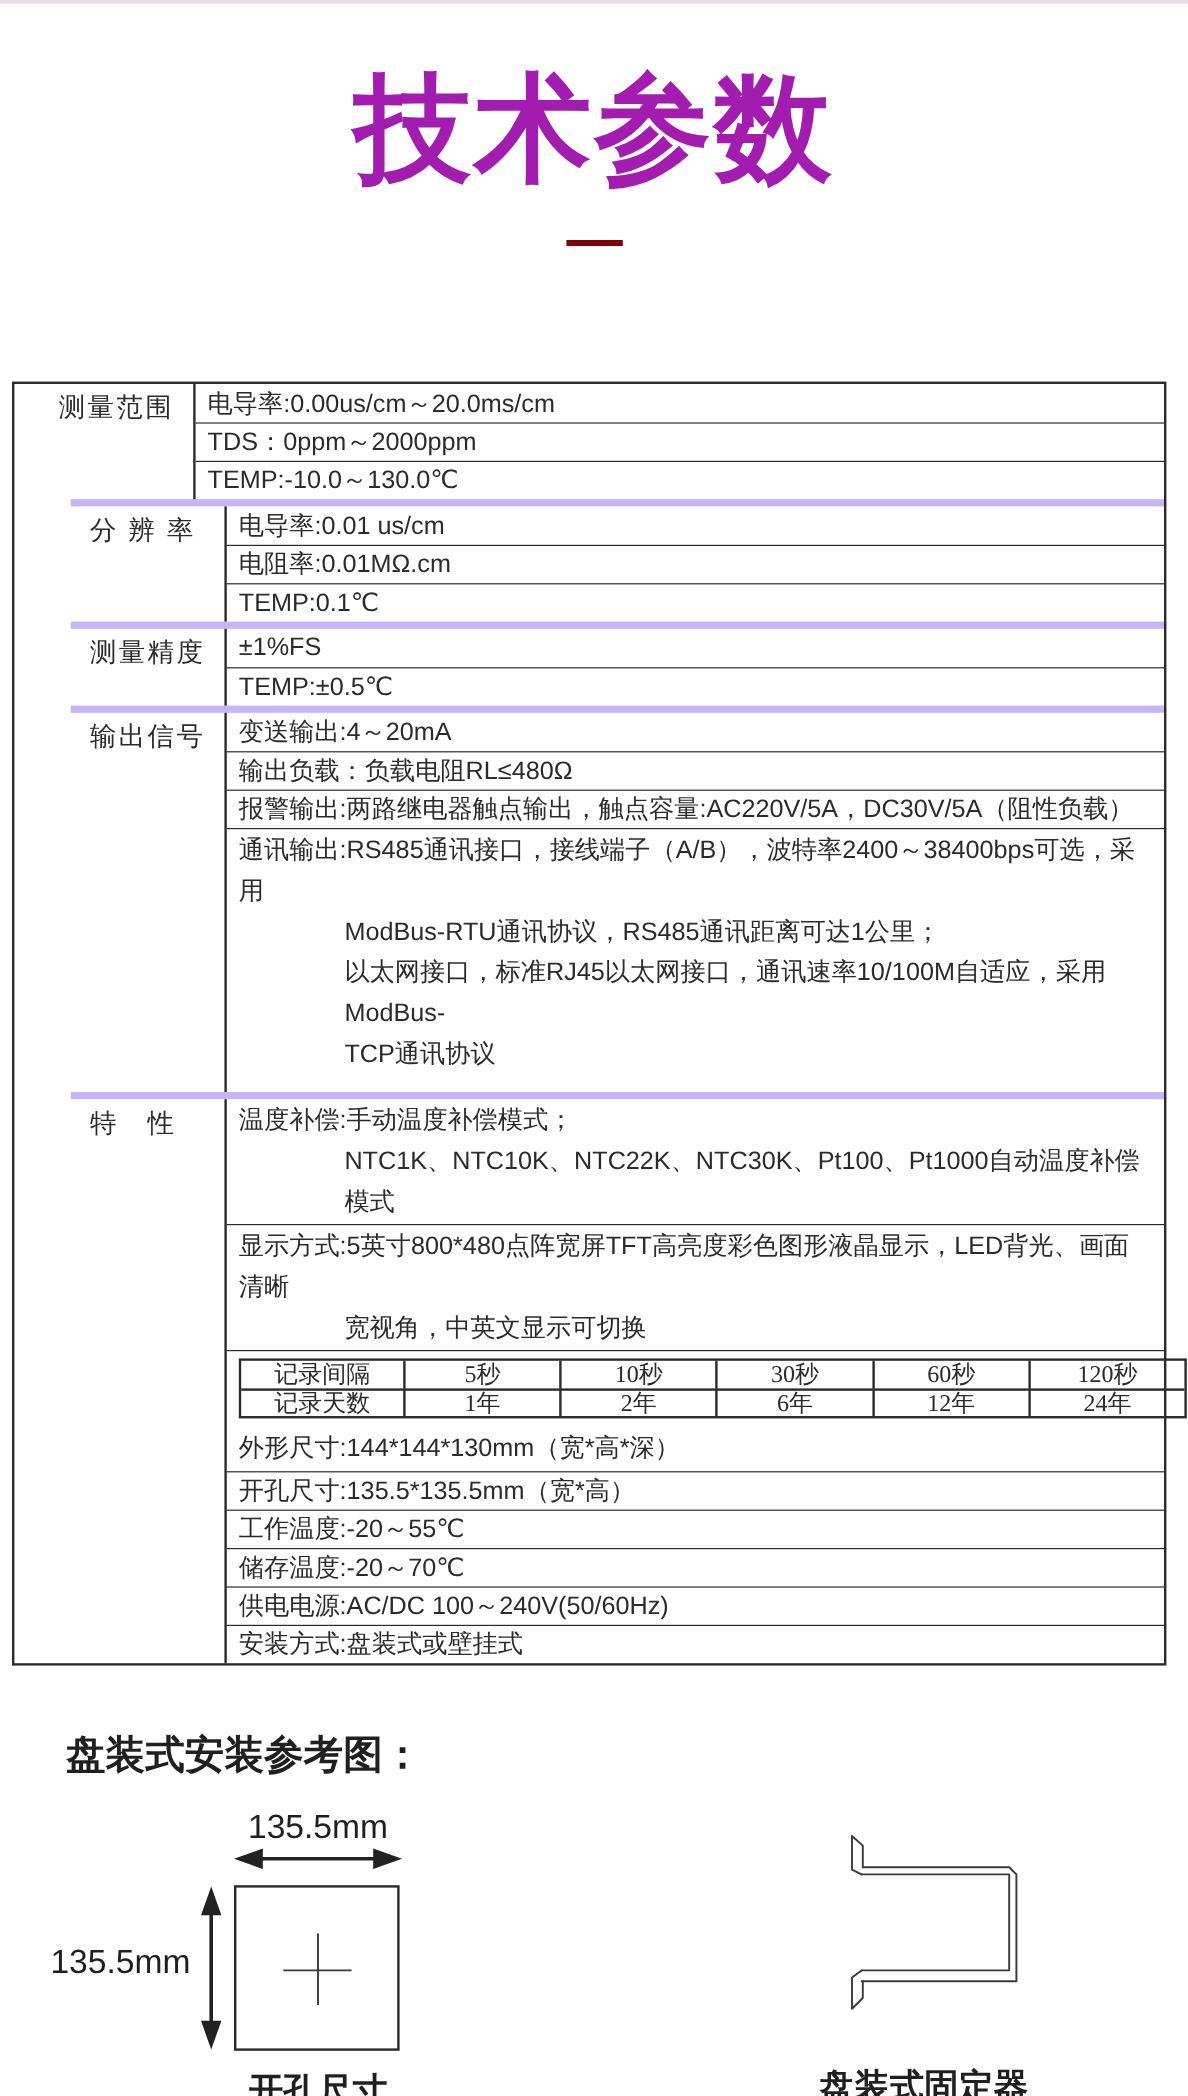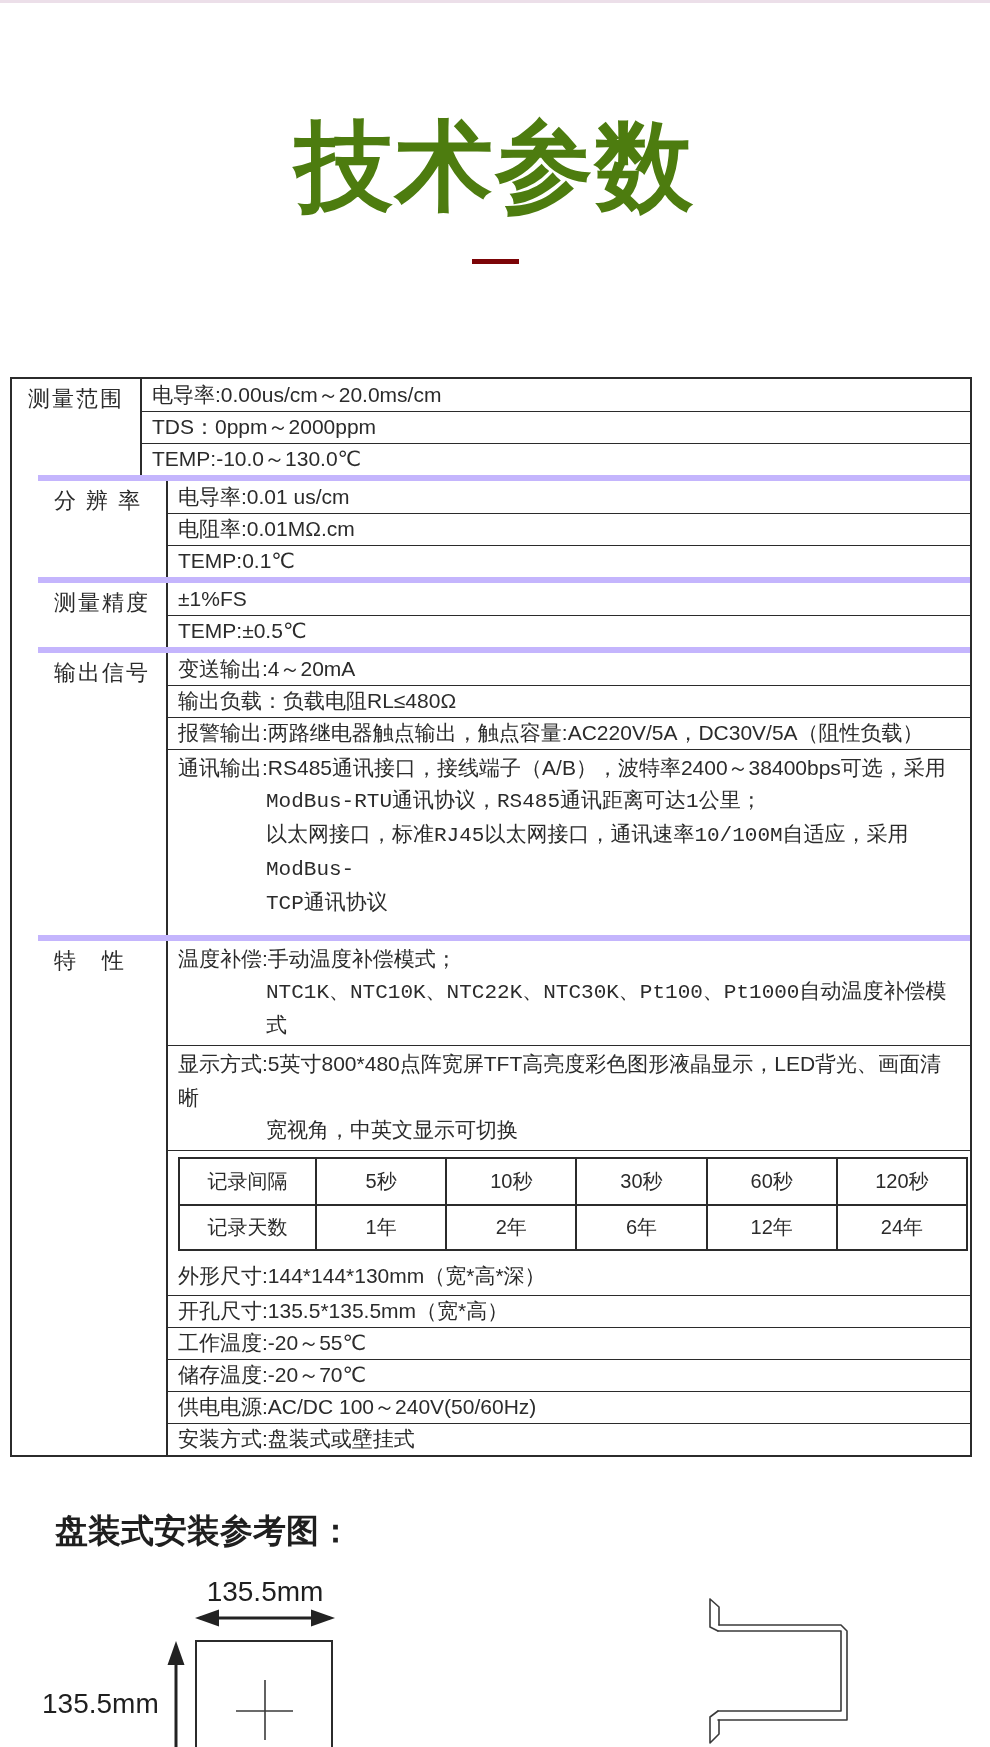--- a/index.html
+++ b/index.html
@@ -7,40 +7,41 @@
   body {
     height: 1747px;
     position: relative;
     overflow: hidden;
     font-family: "Liberation Sans", "DejaVu Sans", sans-serif;
     color: #2b2b2b;
   }
   .top-bar { height: 3px; width: 100%; background: #ecdfe9; }
 
   .page-title {
-    margin-top: 107px;
+    margin-top: 48px;
     text-align: center;
     font-size: 98px;
     font-weight: 900;
-    color: #4d7c0f;
+    color: #a21caf;
     line-height: 1.15;
     letter-spacing: 2px;
   }
   .title-dash {
     width: 47px; height: 5px;
     background: #7c0407;
     margin: 36px auto 0 auto;
   }
 
   
   .spec-table {
     width: 962px;
     margin: 113px 0 0 10px;
     border: 2px solid #2b2b2b;
     background: #fff;
+    padding-left: 21px;
   }
   .section { display: flex; }
   .section + .section { border-top: 6px solid #c4b5fd; margin-left: 26px; }
   .sec-label {
     flex: 0 0 130px;
     border-right: 2px solid #2b2b2b;
     padding: 5px 0 0 16px;
     font-size: 22px;
     letter-spacing: 2px;
     color: #2b2b2b;
@@ -50,38 +51,39 @@
     border-top: 1px solid #2b2b2b;
     min-height: 32px;
     display: flex;
     align-items: center;
     padding: 1px 8px 1px 10px;
     font-size: 21px;
   }
   .sec-body .row:first-child { border-top: none; }
   .row.multi { display: block; line-height: 34px; padding-top: 1px; }
   .row.comm { padding-bottom: 14px; }
-  .cont { padding-left: 88px; font-family: Liberation Mono, monospace; }
+  .cont { padding-left: 88px; }
 
   
   .row.record-cell { display: block; padding: 1px 8px 2px 10px; }
   .record-heading { line-height: 34px; }
   .rec-grid {
     display: grid;
     grid-template-columns: 135px repeat(5, 1fr);
     width: 790px;
     border: 2px solid #2b2b2b;
     margin-top: 5px;
   }
   .rec-cell {
-    height: 45px;
+    height: 23px;
     display: flex; align-items: center; justify-content: center;
     font-size: 20px;
     border-left: 2px solid #2b2b2b;
     border-top: 2px solid #2b2b2b;
+    font-family: Liberation Serif, serif;
   }
   .rec-cell.c0 { border-left: none; }
   .rec-cell.r0 { border-top: none; }
   .dims-line { line-height: 34px; margin-top: 8px; }
 
   
   .ref-heading {
     margin: 54px 0 0 55px;
     font-size: 33px;
     font-weight: bold;

